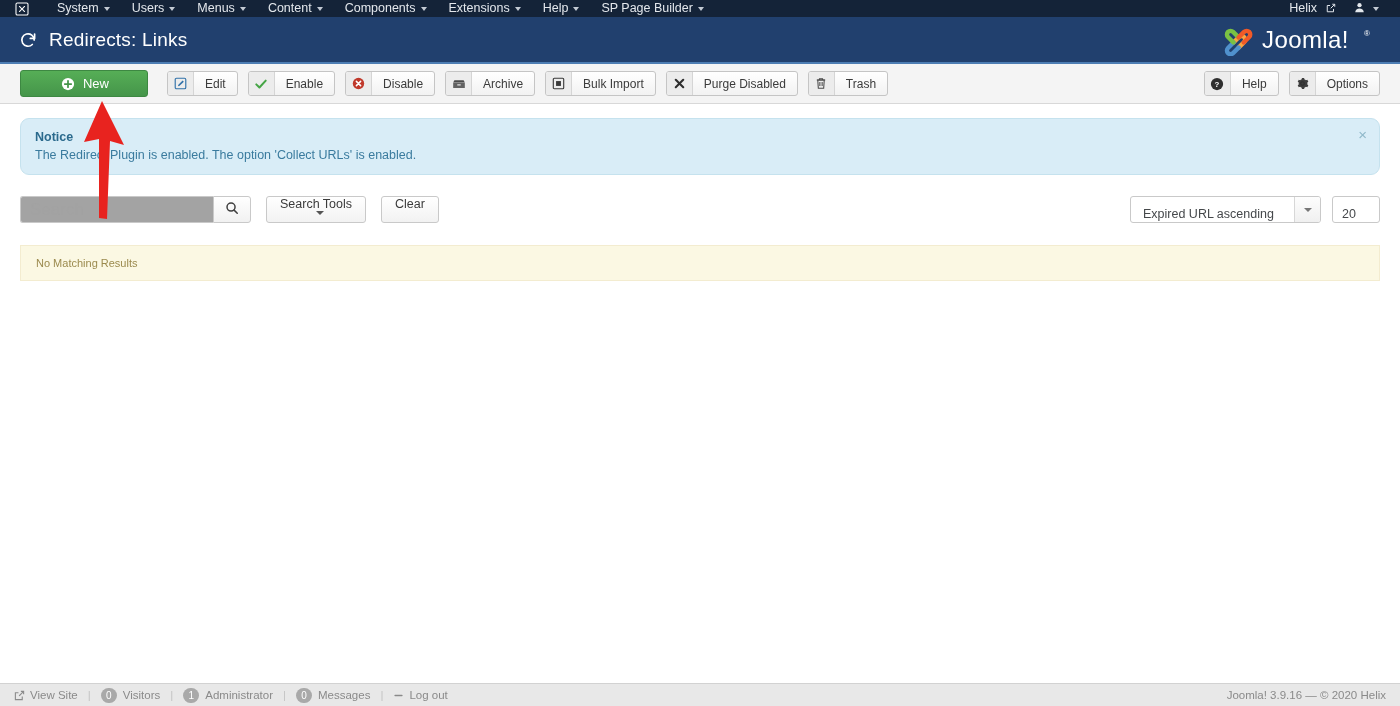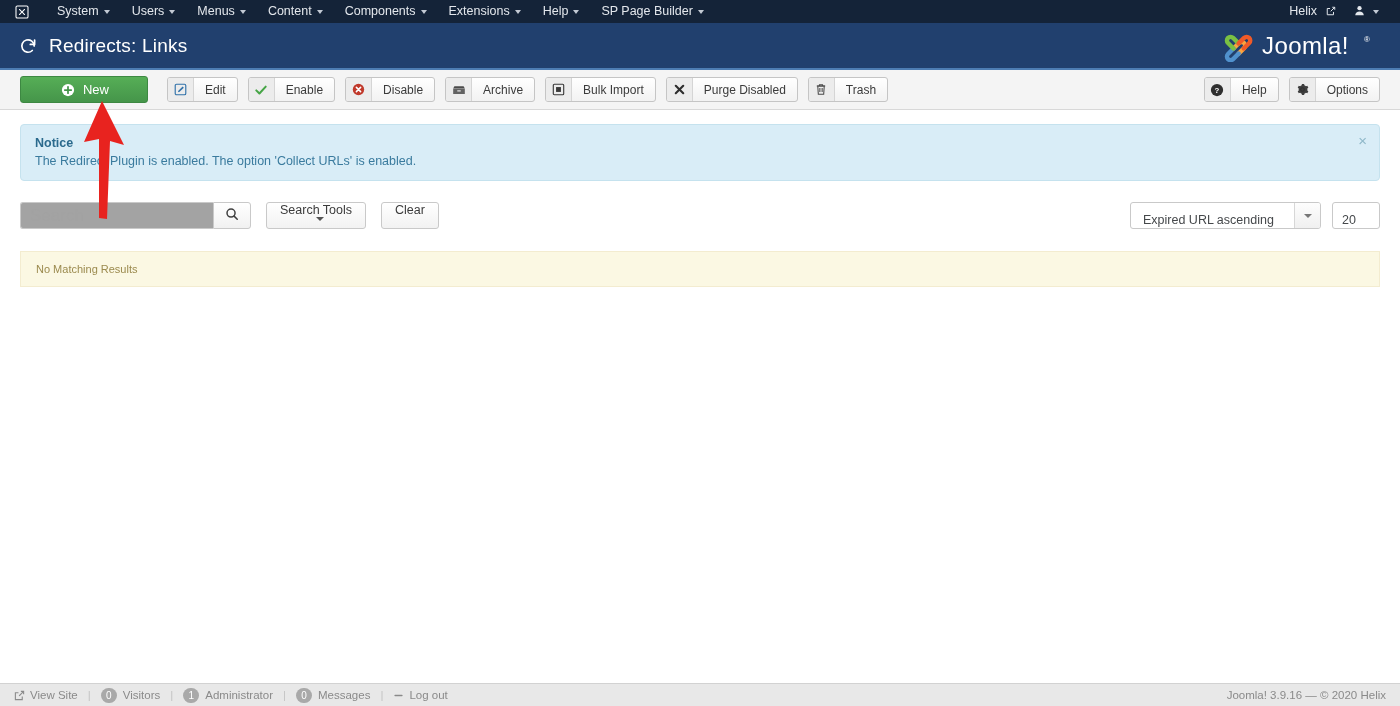--- a/index.html
+++ b/index.html
@@ -6,21 +6,21 @@
   html, body {
     width: 1400px; height: 706px;
     font-family: "Liberation Sans", sans-serif;
     background: #ffffff;
     overflow: hidden;
   }
   body { position: relative; }
 
   
   .topnav {
-    height: 23px;
+    height: 17px;
     background: #142338;
     display: flex;
     align-items: center;
     padding: 0 12px 0 14px;
     color: #cdd4de;
     font-size: 12.5px;
     position: relative;
   }
   .joomla-mark { width: 16px; height: 16px; margin-right: 16px; display:block; }
   .nav-item {
@@ -116,21 +116,21 @@
   .btn-new .blabel { padding: 0 0 0 6px; }
   .toolbar-right { margin-left: auto; display: flex; align-items: center; }
   .toolbar-right .btn { margin-right: 0; margin-left: 10px; }
 
   
   .content { padding: 14px 20px 0 20px; }
 
   .alert-notice {
     background: #d9edf7;
     border: 1px solid #c5e2ee;
-    border-radius: 4px;
+    border-radius: 9px;
     padding: 11px 14px 12px 14px;
     position: relative;
     margin-bottom: 21px;
   }
   .alert-title {
     color: #2b6a8d;
     font-weight: bold;
     font-size: 12.5px;
     margin-bottom: 4px;
   }

